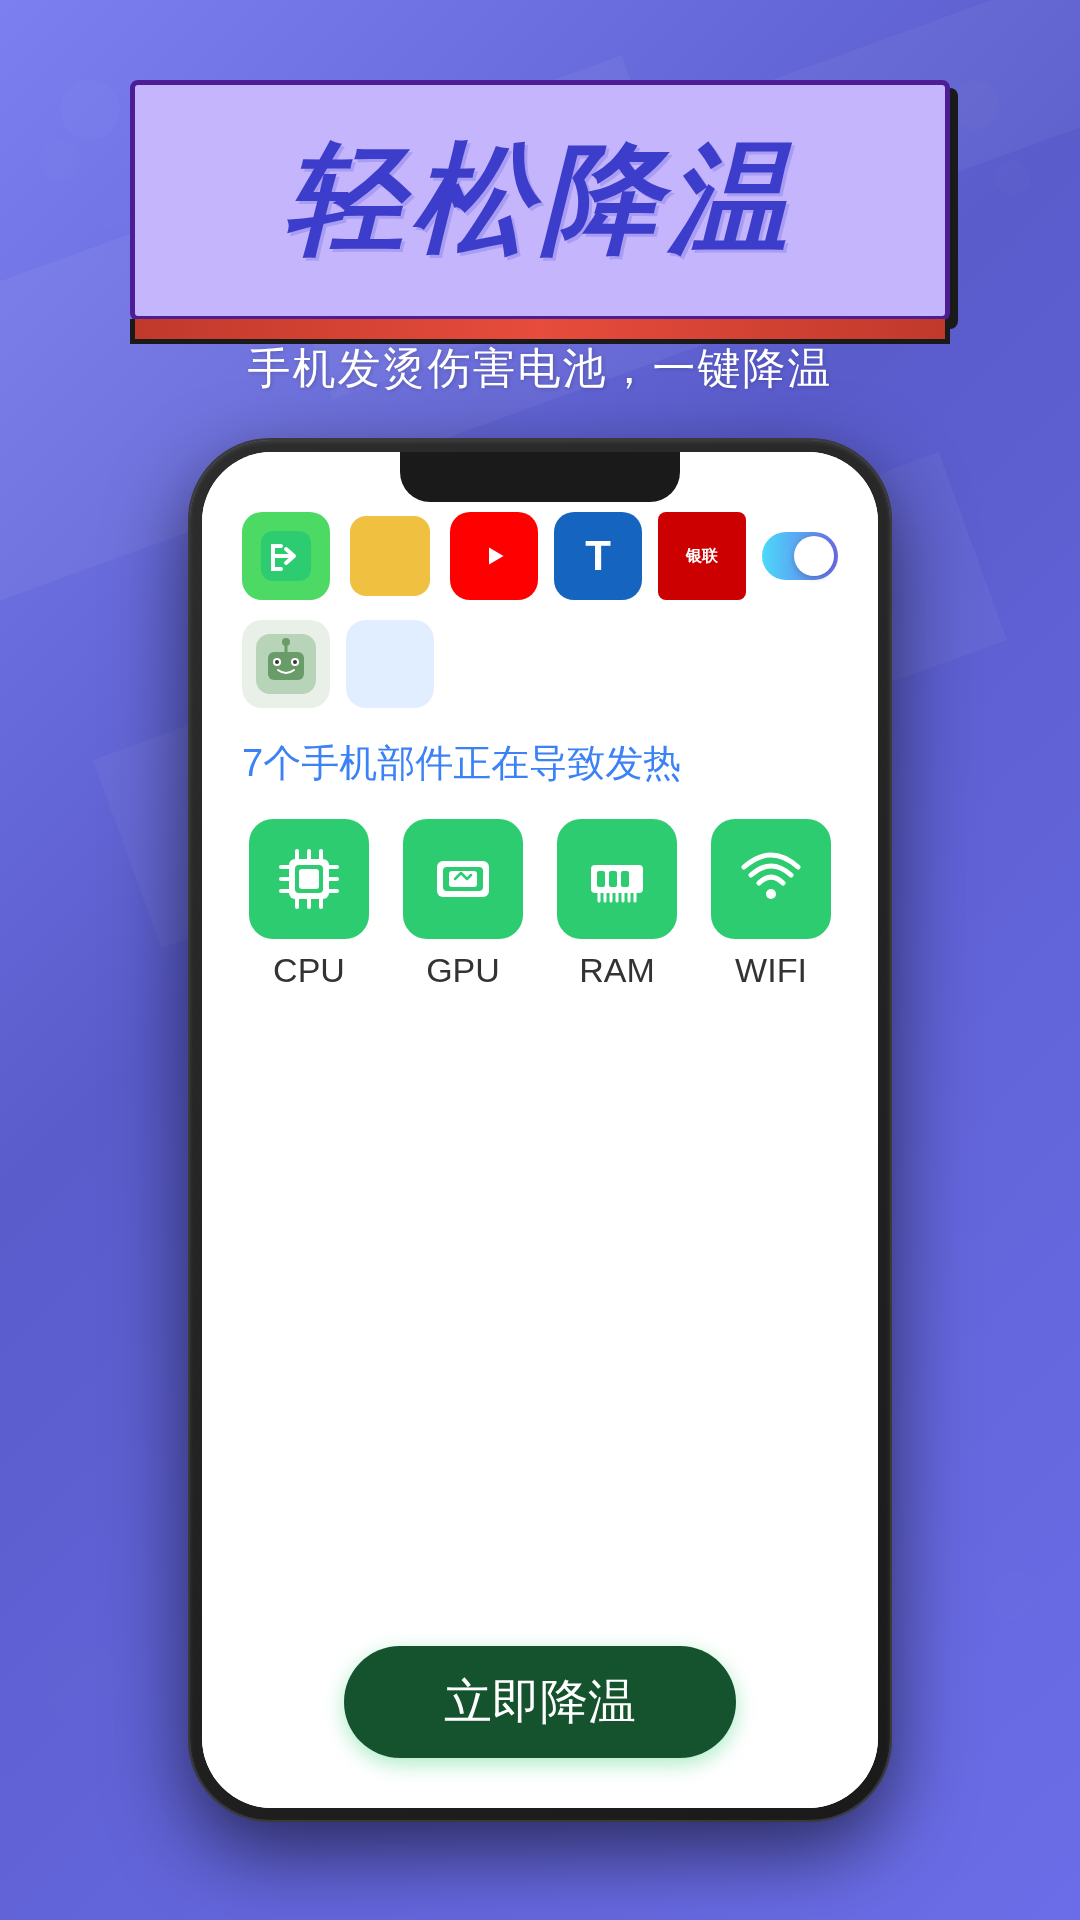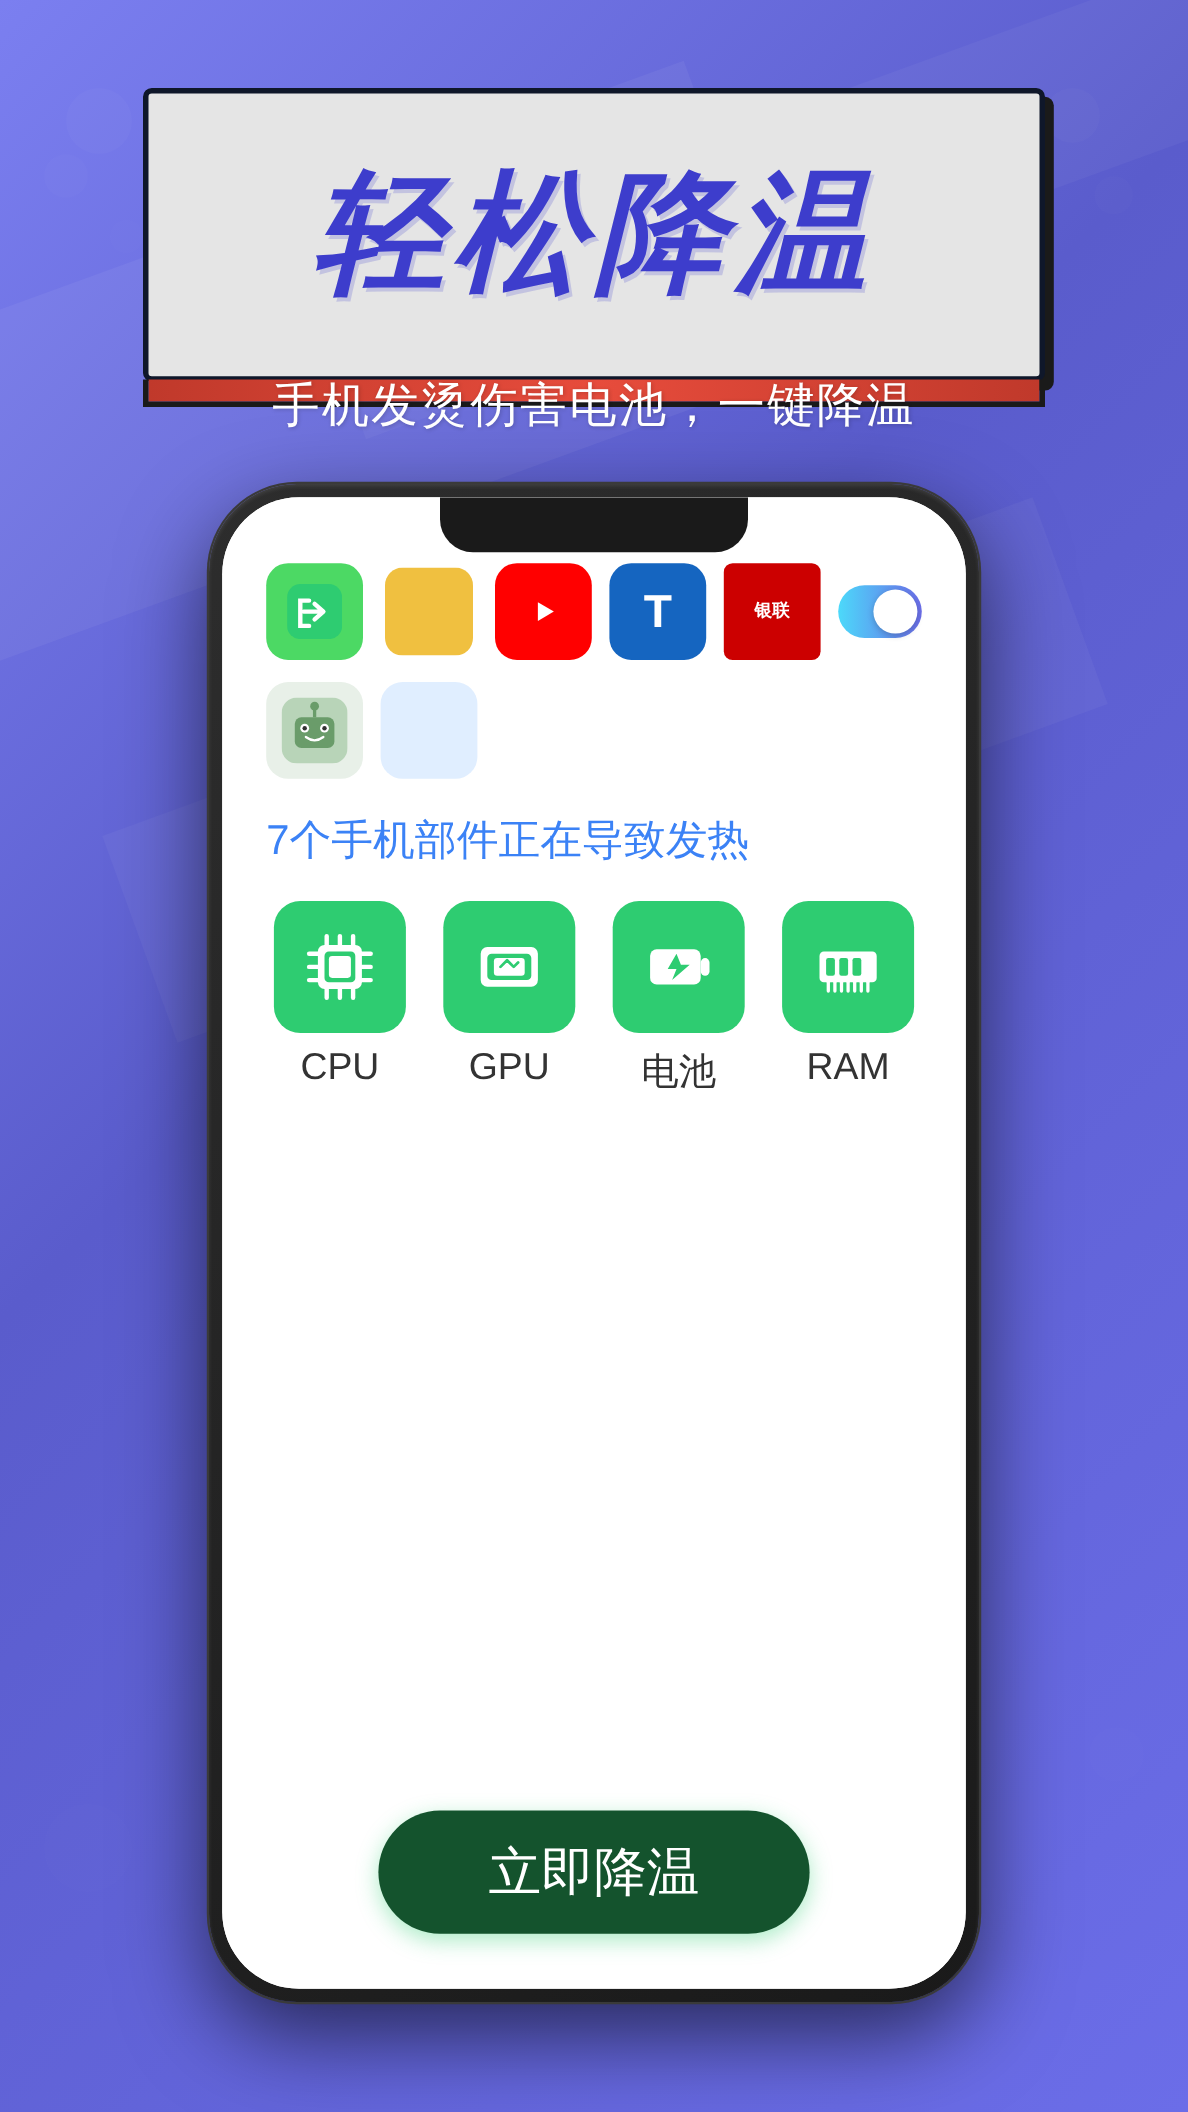--- a/index.html
+++ b/index.html
@@ -44,24 +44,24 @@
       position: absolute;
       top: 80px;
       left: 50%;
       transform: translateX(-50%);
       width: 820px;
       z-index: 10;
     }
 
     .title-banner {
       position: relative;
-      background: #e5e5e5;
-      border: 5px solid #0f172a;
+      background: #c4b5fd;
+      border: 5px solid #4c1d95;
       border-radius: 8px;
-      padding: 47px 60px;
+      padding: 34px 60px;
       text-align: center;
       box-shadow: 8px 8px 0 #1a1a1a;
     }
 
     .title-banner::after {
       content: '';
       position: absolute;
       bottom: -28px;
       left: -5px;
       right: -5px;
@@ -422,31 +422,20 @@
                 <rect x="10" y="18" width="52" height="36" rx="6" fill="white"></rect>
                 <rect x="16" y="24" width="40" height="24" rx="4" fill="#2ecc71"></rect>
 
                 <rect x="22" y="28" width="28" height="16" rx="3" fill="white"></rect>
                 <path d="M28 36 L34 30 L40 36 L44 32" stroke="#2ecc71" stroke-width="2.5" stroke-linecap="round" stroke-linejoin="round"></path>
               </svg>
             </div>
             <span class="component-label">GPU</span>
           </div>
 
-          <div class="component-item">
-            <div class="component-icon-box">
-              <svg class="icon-svg" viewBox="0 0 72 72" fill="none">
-                <rect x="10" y="20" width="46" height="32" rx="6" fill="white"></rect>
-                <rect x="56" y="28" width="8" height="16" rx="4" fill="white"></rect>
-
-                <path d="M34 24 L26 38 H34 L30 48 L46 34 H38 Z" fill="#2ecc71"></path>
-              </svg>
-            </div>
-            <span class="component-label">电池</span>
-          </div>
 
           <div class="component-item">
             <div class="component-icon-box">
               <svg class="icon-svg" viewBox="0 0 72 72" fill="none">
                 <rect x="10" y="22" width="52" height="28" rx="4" fill="white"></rect>
 
                 <rect x="16" y="28" width="8" height="16" rx="2" fill="#2ecc71"></rect>
                 <rect x="28" y="28" width="8" height="16" rx="2" fill="#2ecc71"></rect>
                 <rect x="40" y="28" width="8" height="16" rx="2" fill="#2ecc71"></rect>
 
@@ -457,20 +446,32 @@
                 <line x1="42" y1="50" x2="42" y2="58" stroke="white" stroke-width="3" stroke-linecap="round"></line>
                 <line x1="48" y1="50" x2="48" y2="58" stroke="white" stroke-width="3" stroke-linecap="round"></line>
                 <line x1="54" y1="50" x2="54" y2="58" stroke="white" stroke-width="3" stroke-linecap="round"></line>
               </svg>
             </div>
             <span class="component-label">RAM</span>
           </div>
 
 
 
+          <div class="component-item">
+            <div class="component-icon-box">
+              <svg class="icon-svg" viewBox="0 0 72 72" fill="none">
+                <path d="M36 50 L36 50" stroke="white" stroke-width="6" stroke-linecap="round"></path>
+                <circle cx="36" cy="51" r="5" fill="white"></circle>
+                <path d="M24 40 Q36 28 48 40" stroke="white" stroke-width="5" stroke-linecap="round" fill="none"></path>
+                <path d="M16 32 Q36 14 56 32" stroke="white" stroke-width="5" stroke-linecap="round" fill="none"></path>
+                <path d="M9 24 Q36 0 63 24" stroke="white" stroke-width="5" stroke-linecap="round" fill="none"></path>
+              </svg>
+            </div>
+            <span class="component-label">WIFI</span>
+          </div>
 
 
         </div>
 
         <div class="bottom-button">立即降温</div>
 
       </div>
     </div>
   </div>
 </div>

